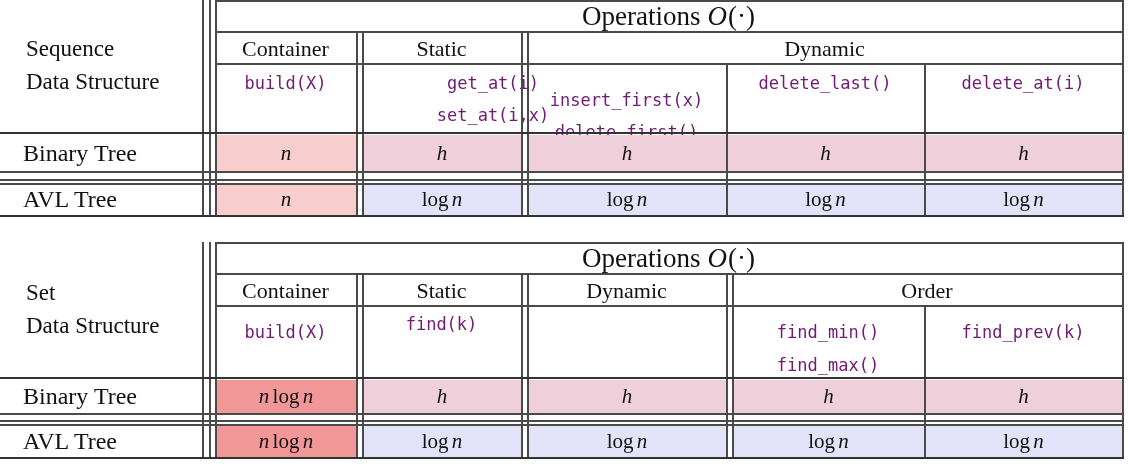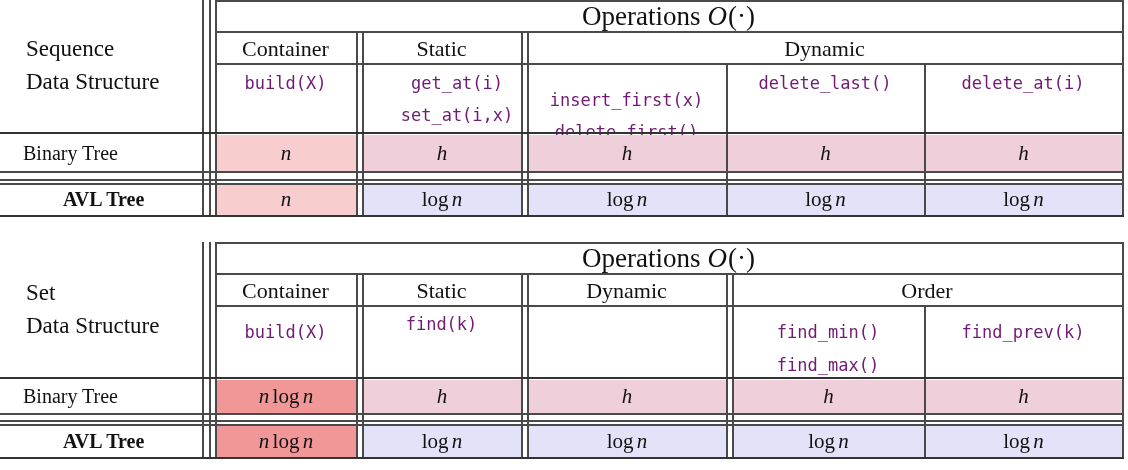--- a/index.html
+++ b/index.html
@@ -10,22 +10,22 @@
   .hl.thick{height:2.4px;background:#333;}
   .cell{position:absolute;display:flex;align-items:center;justify-content:center;}
   .groupH{font-size:22px;}
   .opsH{font-size:27px;}
   .opvar{font-style:italic;margin-left:7px;margin-right:1px;}
   .mono{font-family:"DejaVu Sans Mono","Liberation Mono",monospace;font-size:17px;color:#701a75;}
   .opcell{position:absolute;display:flex;flex-direction:column;align-items:center;}
   .opcell .ln{line-height:32px;}
   .opcell.t2 .ln{line-height:33px;}
   .title{position:absolute;font-size:23px;line-height:33px;padding-left:26px;}
-  .rowlab{position:absolute;font-size:20px;display:flex;align-items:center;padding-left:23px;box-sizing:border-box;}
-  .bold{font-weight:bold;margin-left:40px;}
+  .rowlab{position:absolute;font-size:24px;display:flex;align-items:center;padding-left:23px;box-sizing:border-box;}
+  .bold{font-weight:normal;}
   .math{font-size:21px;}
   .it{font-style:italic;}
   .sp{display:inline-block;width:0.16em;}
 </style>
 </head>
 <body>
 
 <div id="page">
 
   <div class="title" style="left:0;top:32px;width:200px;">
@@ -40,21 +40,21 @@
   </div>
 
   <div class="cell groupH" style="left:215px;top:33px;width:141px;height:31px;">Container</div>
   <div class="cell groupH" style="left:362px;top:33px;width:159px;height:31px;">Static</div>
   <div class="cell groupH" style="left:527px;top:33px;width:595px;height:31px;">Dynamic</div>
 
   <div class="opcell mono" style="left:215px;top:66px;width:141px;height:65px;padding-top:1px;">
     <div class="ln">build(X)</div>
     <div class="ln"></div>
   </div>
-  <div class="opcell mono" style="left:362px;top:66px;width:190px;height:65px;padding-top:1px;">
+  <div class="opcell mono" style="left:362px;top:66px;width:190px;height:65px;padding-top:1px;padding-left:36px;">
     <div class="ln">get_at(i)</div>
     <div class="ln">set_at(i,x)</div>
   </div>
   <div class="opcell mono" style="left:527px;top:66px;width:199px;height:65px;padding-top:18px;">
     <div class="ln">insert_first(x)</div>
     <div class="ln">delete_first()</div>
   </div>
   <div class="opcell mono" style="left:726px;top:66px;width:198px;height:65px;padding-top:1px;">
     <div class="ln">delete_last()</div>
   </div>

